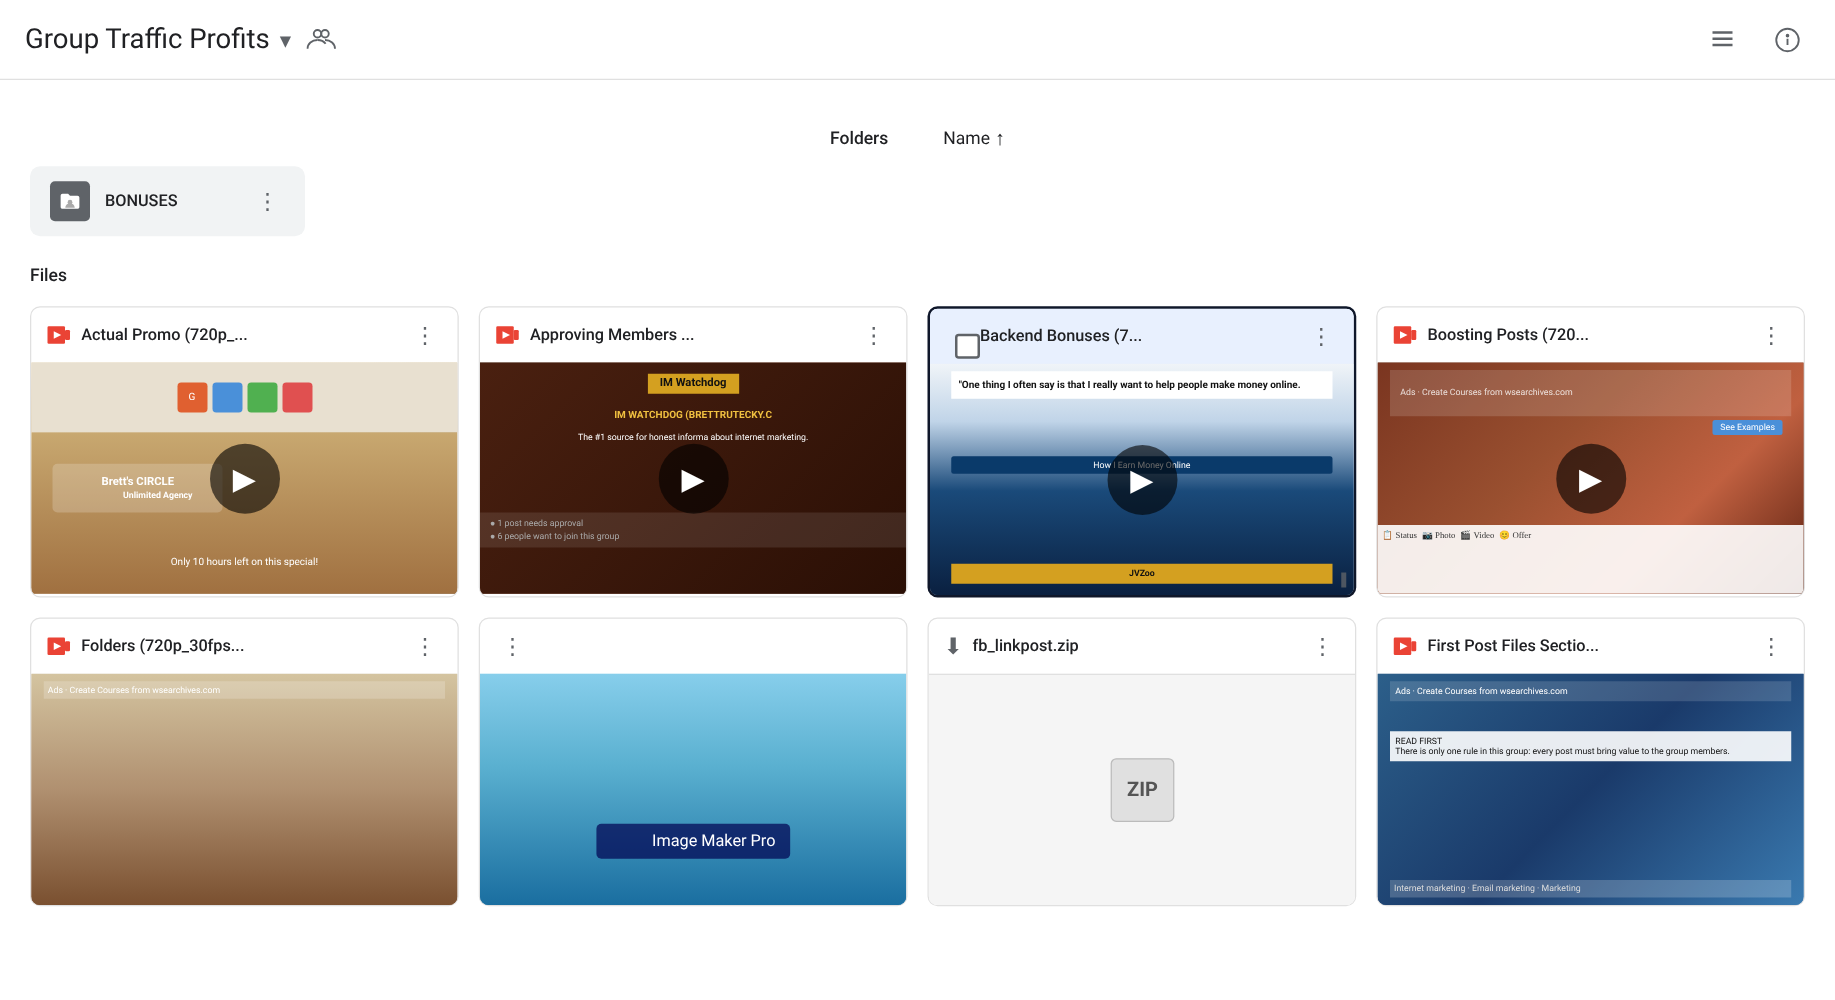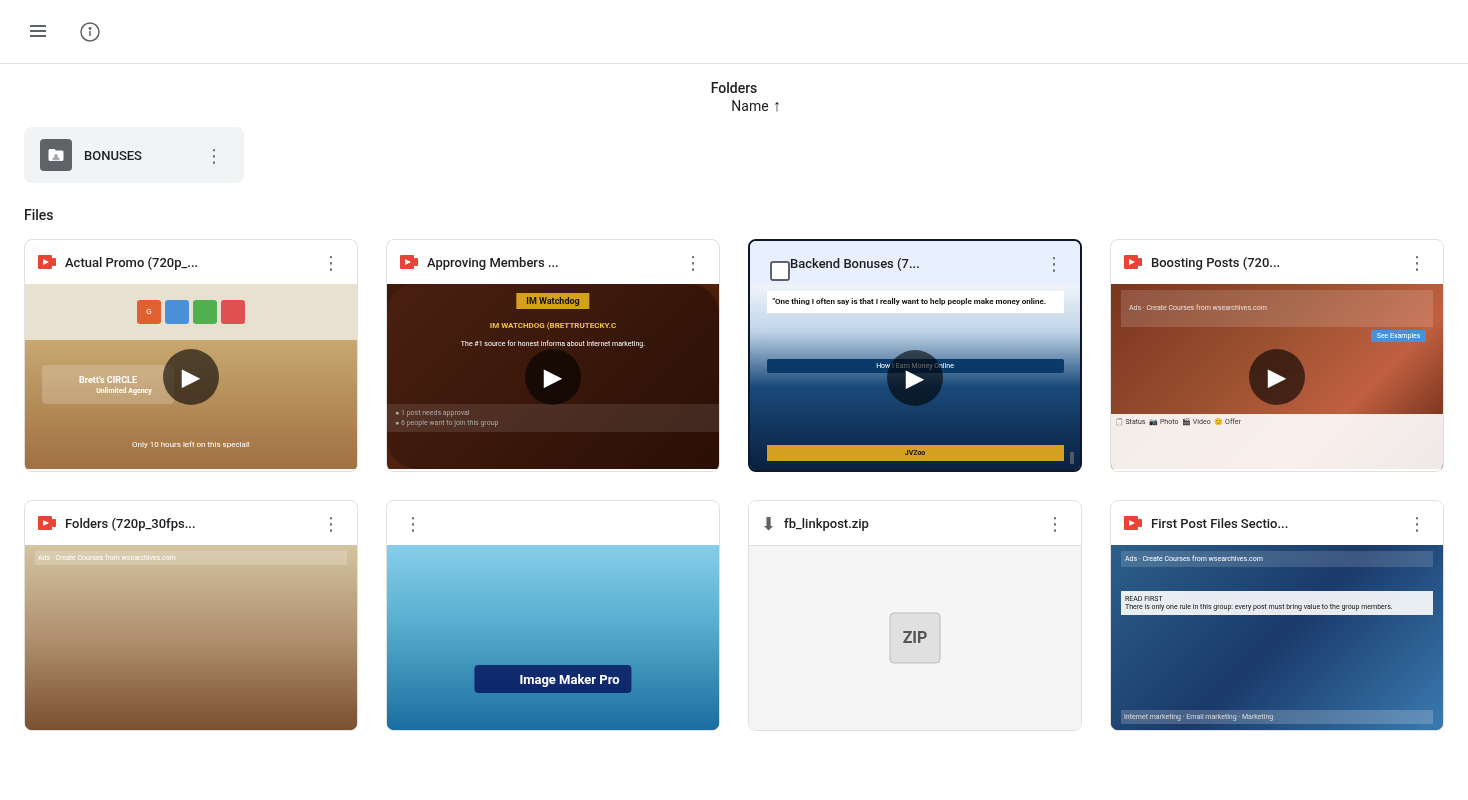--- a/index.html
+++ b/index.html
@@ -62,24 +62,23 @@
 
     
     .main {
       padding: 16px 24px;
     }
 
     
     .section-header {
       display: flex;
       align-items: center;
-      justify-content: flex-end;
+      justify-content: center;
       margin-bottom: 12px;
-      margin-top: 0;
-      flex-direction: column;
+      margin-top: 21px;
     }
     .section-title {
       font-size: 14px;
       font-weight: 500;
       color: #202124;
     }
     .sort-label {
       font-size: 14px;
       color: #202124;
       display: flex;
@@ -139,21 +138,21 @@
     }
 
     
     .files-section-header {
       display: flex;
       margin-bottom: 16px;
     }
     .files-grid {
       display: grid;
       grid-template-columns: repeat(4, 1fr);
-      gap: 28px;
+      gap: 16px;
     }
     .file-card {
       border: 1px solid #e0e0e0;
       border-radius: 8px;
       overflow: hidden;
       cursor: pointer;
       background: #fff;
       position: relative;
     }
     .file-card-header {
@@ -292,20 +291,33 @@
       background: #e8f0fe;
     }
     .selected-card .file-card-header {
       background: #e8f0fe;
     }
   </style>
 </head>
 <body>
 
 <div class="header">
+  <div class="header-left">
+    <span class="header-title">Group Traffic Profits</span>
+    <span class="header-dropdown-icon">▾</span>
+    <span class="header-people-icon">
+      <svg width="24" height="24" viewBox="0 0 24 24" fill="none" stroke="#5f6368" stroke-width="1.5">
+        <circle cx="9" cy="7" r="3"></circle>
+        <circle cx="15" cy="7" r="3"></circle>
+        <path d="M1 19c0-4 3.5-7 8-7"></path>
+        <path d="M15 12c4.5 0 8 3 8 7"></path>
+        <path d="M9 12c2.5 0 5 1 6.5 3"></path>
+      </svg>
+    </span>
+  </div>
   <div class="header-right">
     <div class="header-icon-btn">
       <svg width="20" height="20" viewBox="0 0 20 20" fill="#5f6368">
         <rect x="2" y="3" width="16" height="2"></rect>
         <rect x="2" y="8" width="16" height="2"></rect>
         <rect x="2" y="13" width="16" height="2"></rect>
       </svg>
     </div>
     <div class="header-icon-btn">
       <svg width="22" height="22" viewBox="0 0 22 22" fill="none" stroke="#5f6368" stroke-width="1.5">
@@ -392,21 +404,21 @@
             <rect x="1" y="3" width="14" height="14" rx="1" fill="#ea4335"></rect>
             <polygon points="6,7 6,13 12,10" fill="white"></polygon>
             <rect x="15" y="6" width="4" height="8" rx="1" fill="#ea4335"></rect>
           </svg>
           <span class="file-name">Approving Members ...</span>
         </div>
         <div class="more-btn">⋮</div>
       </div>
       <div class="file-thumbnail approving-thumb">
         <div class="thumb-inner">
-          <div style="position:absolute;top:0;left:0;right:0;bottom:0;background:linear-gradient(135deg,#4a2010 0%,#2a0f05 100%);border-radius:30px;">
+          <div style="position:absolute;top:0;left:0;right:0;bottom:0;background:linear-gradient(135deg,#4a2010 0%,#2a0f05 100%);">
             <div style="position:absolute;top:5%;left:50%;transform:translateX(-50%);background:#d4a020;padding:3px 10px;font-size:9px;font-weight:bold;color:#111;white-space:nowrap;">IM Watchdog</div>
             <div style="position:absolute;top:20%;left:50%;transform:translateX(-50%);color:#f0c040;font-size:8px;font-weight:bold;text-align:center;width:90%;white-space:nowrap;">IM WATCHDOG (BRETTRUTECKY.C</div>
             <div style="position:absolute;top:30%;left:50%;transform:translateX(-50%);color:#fff;font-size:7px;text-align:center;width:80%;">The #1 source for honest informa about internet marketing.</div>
             <div style="position:absolute;bottom:20%;left:0;right:0;background:rgba(255,255,255,0.1);padding:4px;">
               <div style="color:#aaa;font-size:7px;padding:1px 4px;">● 1 post needs approval</div>
               <div style="color:#aaa;font-size:7px;padding:1px 4px;">● 6 people want to join this group</div>
             </div>
           </div>
         </div>
         <div class="play-overlay">▶</div>
@@ -451,21 +463,21 @@
         <div class="more-btn">⋮</div>
       </div>
       <div class="file-thumbnail boosting-thumb">
         <div class="thumb-inner">
           <div style="position:absolute;top:0;left:0;right:0;bottom:0;background:linear-gradient(135deg,#7a3520 0%,#9a5030 40%,#c06040 70%,#5a2010 100%);">
             <div style="position:absolute;top:3%;left:3%;right:3%;background:rgba(255,255,255,0.15);height:20%;display:flex;align-items:center;padding:0 8px;">
               <span style="color:#fff;font-size:7px;opacity:0.8;">Ads · Create Courses from wsearchives.com</span>
             </div>
             <div style="position:absolute;top:25%;right:5%;background:#4a90d9;color:white;font-size:7px;padding:2px 6px;border-radius:2px;">See Examples</div>
             <div style="position:absolute;bottom:0;left:0;right:0;height:30%;background:rgba(255,255,255,0.9);padding:4px;">
-              <div style="font-size:7px;color:#333;display:flex;gap:4px;align-items:flex-start;flex-wrap:wrap;">
+              <div style="font-size:7px;color:#333;display:flex;gap:4px;align-items:flex-start;flex-wrap:wrap;font-family:Liberation Serif, serif;">
                 <span>📋 Status</span>
                   <span>📷 Photo</span>
                   <span>🎬 Video</span>
                   <span>😊 Offer</span>
               </div>
             </div>
           </div>
         </div>
         <div class="play-overlay">▶</div>
       </div>
@@ -493,21 +505,21 @@
     </div>
 
     <div class="file-card">
       <div class="file-card-header">
         <div class="more-btn">⋮</div>
       </div>
       <div class="file-thumbnail creating-thumb">
         <div class="thumb-inner">
           <div style="position:absolute;top:0;left:0;right:0;bottom:0;background:linear-gradient(180deg,#87ceeb 0%,#5ab0d0 40%,#1a6ea0 100%);">
             <div style="position:absolute;bottom:20%;left:50%;transform:translateX(-50%);background:rgba(0,0,80,0.7);padding:6px 12px;border-radius:4px;">
-              <span style="color:#fff;font-size:13px;font-weight:bold;margin-left:33px;">Image Maker Pro</span>
+              <span style="color:#fff;font-size:13px;font-weight:normal;margin-left:33px;">Image Maker Pro</span>
             </div>
           </div>
         </div>
       </div>
     </div>
 
     <div class="file-card">
       <div class="file-card-header">
         <div class="file-title-row">
           <span style="font-size:18px;color:#5f6368;">⬇</span>

